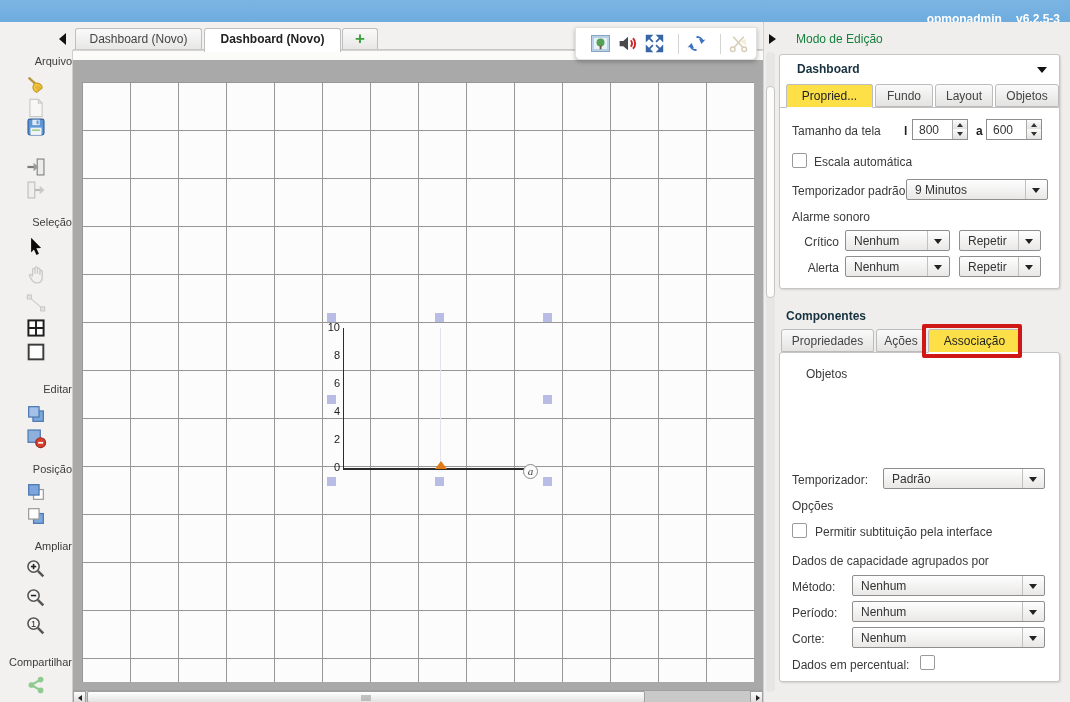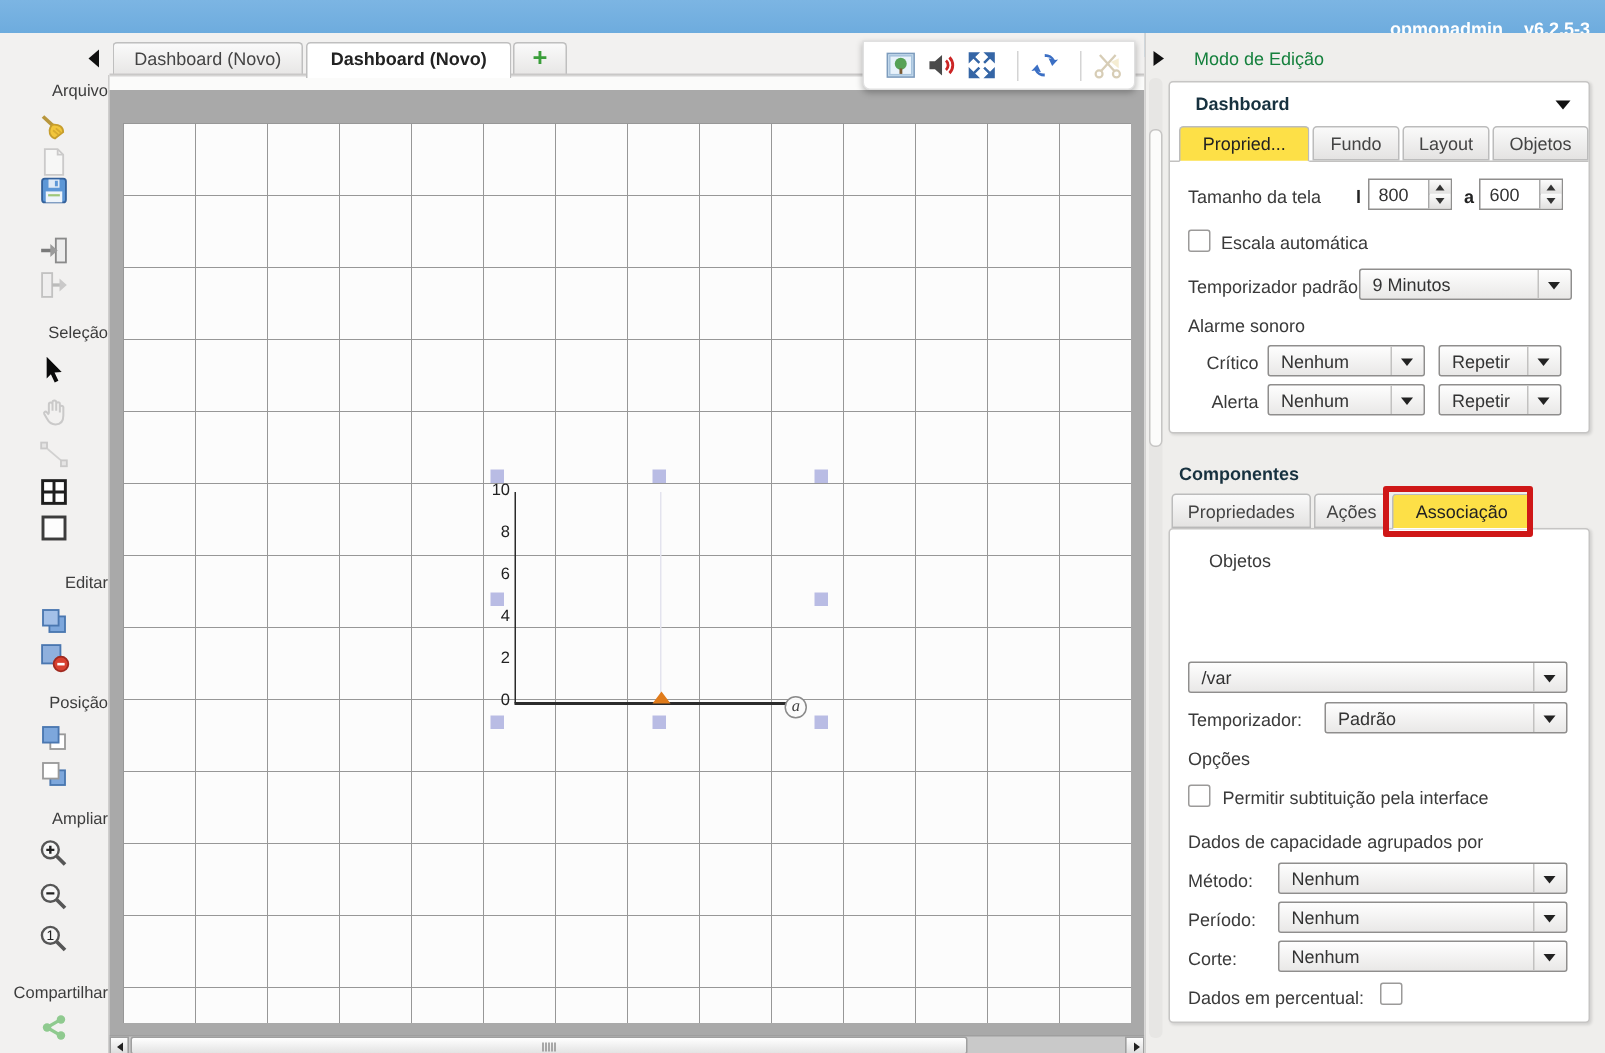--- a/index.html
+++ b/index.html
@@ -483,26 +483,20 @@
     <div class="ctabs">
       <div class="ptab" style="width:93px"><span>Propriedades</span></div>
       <div class="ptab" style="width:50px"><span>Ações</span></div>
       <div class="ptab active" style="width:93px"><span>Associação</span></div>
     </div>
     <div class="red-box"></div>
 
     <div class="panel-box box-comp">
       <span class="lbl" style="left:26px;top:14px">Objetos</span>
 
-      <div class="select" style="left:12px;top:88px;width:253px">
-        <span class="val">/var</span>
-        <span class="btn">
-            <i></i>
-          </span>
-      </div>
 
       <span class="lbl" style="left:12px;top:120px">Temporizador:</span>
       <div class="select" style="left:103px;top:115px;width:162px">
         <span class="val">Padrão</span>
         <span class="btn">
             <i></i>
           </span>
       </div>
 
       <span class="lbl" style="left:12px;top:146px">Opções</span>

